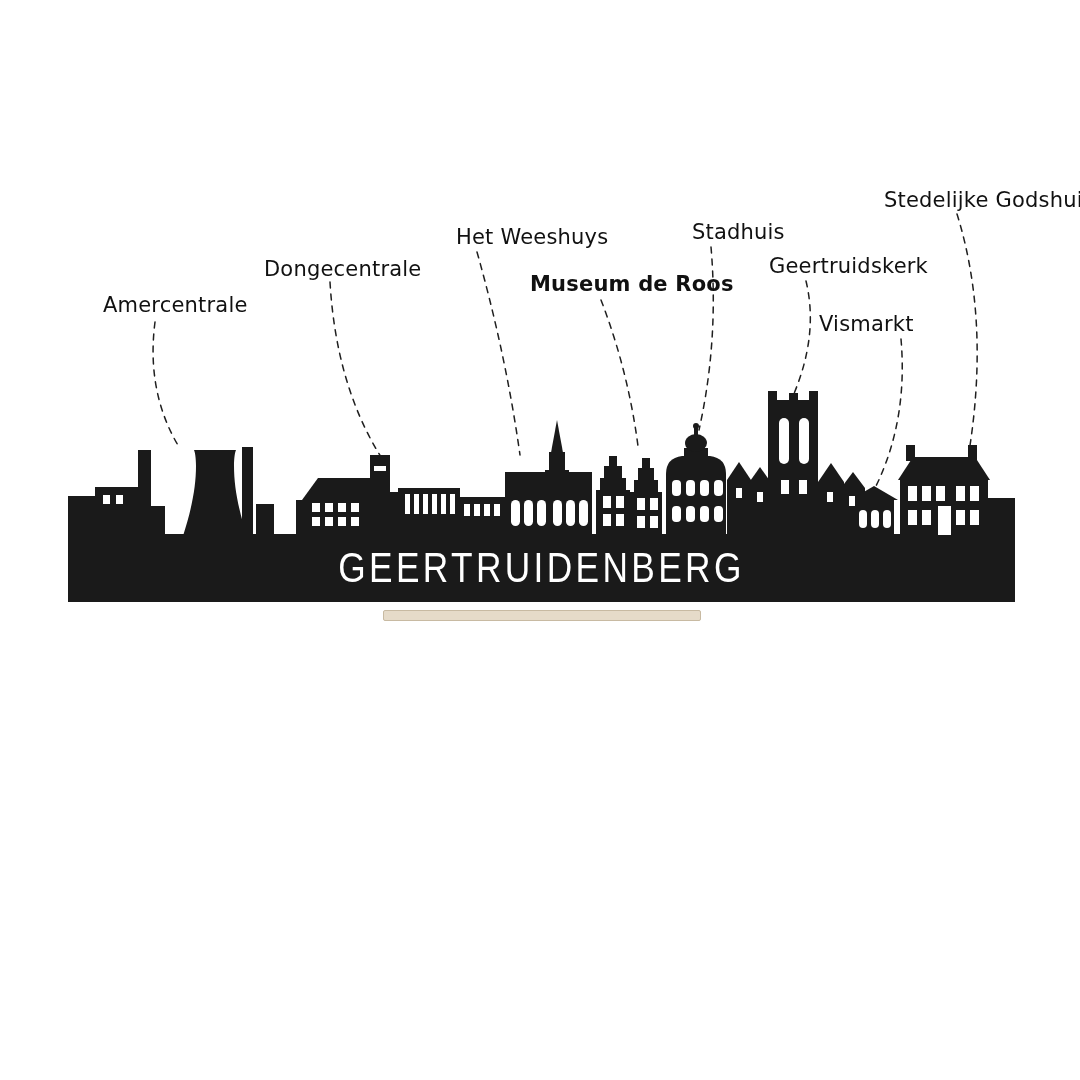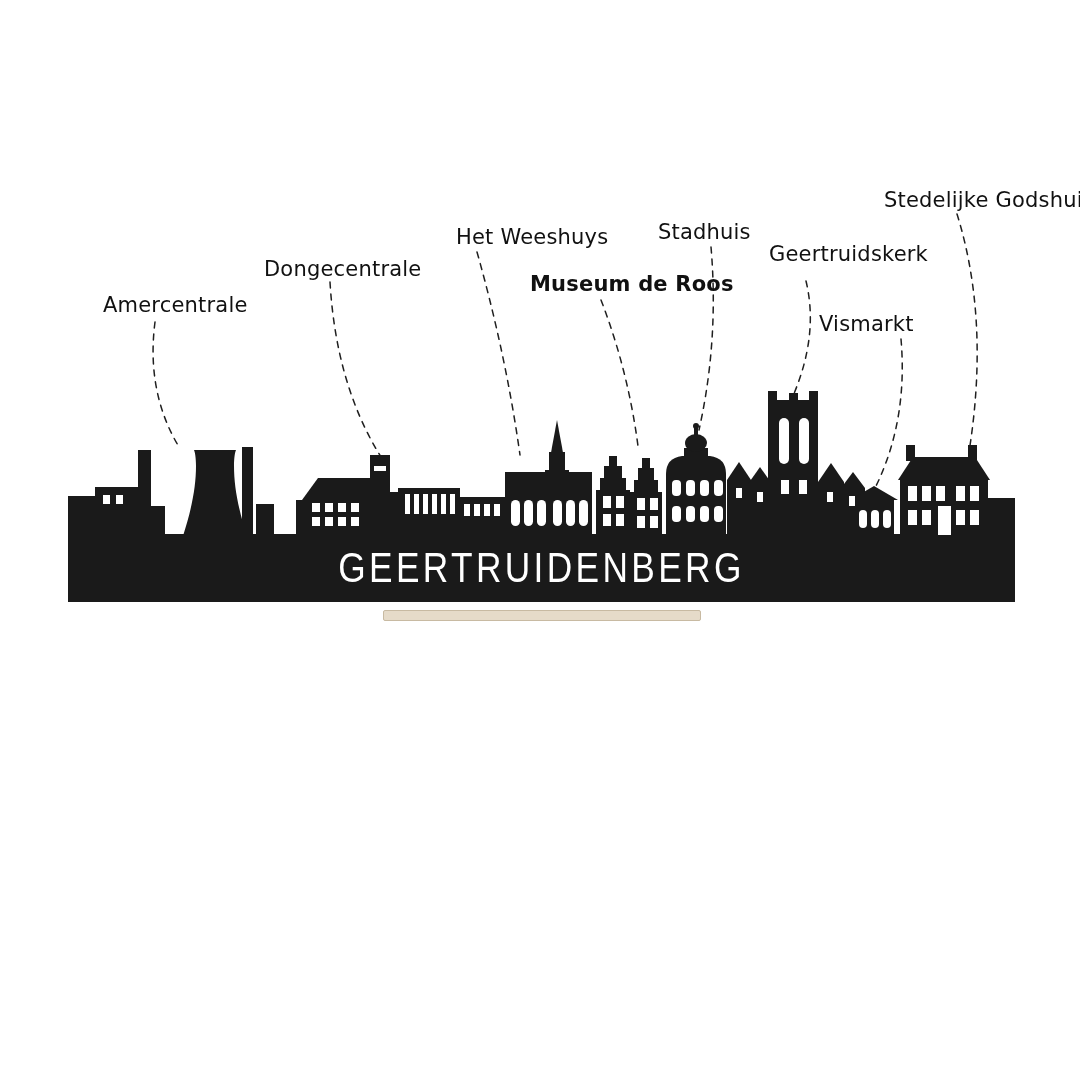--- a/index.html
+++ b/index.html
@@ -190,22 +190,22 @@
       <rect x="938" y="506" width="13" height="29"></rect>
       <rect x="956" y="510" width="9" height="15"></rect>
       <rect x="970" y="510" width="9" height="15"></rect>
     </g>
   </svg>
 
   <div class="landmark-label" style="left:103px;top:293px;">Amercentrale</div>
   <div class="landmark-label" style="left:264px;top:257px;">Dongecentrale</div>
   <div class="landmark-label" style="left:424px;top:225px;margin-left:32px;">Het Weeshuys</div>
   <div class="landmark-label" style="left:530px;top:272px;font-weight:bold;">Museum de Roos</div>
-  <div class="landmark-label" style="left:658px;top:220px;">Stadhuis</div>
-  <div class="landmark-label" style="left:769px;top:242px;">Geertruidskerk</div>
+  <div class="landmark-label" style="left:692px;top:220px;">Stadhuis</div>
+  <div class="landmark-label" style="left:769px;top:254px;">Geertruidskerk</div>
   <div class="landmark-label" style="left:819px;top:312px;">Vismarkt</div>
   <div class="landmark-label" style="left:884px;top:188px;">Stedelijke Godshuizen</div>
 
   <div class="title-cutout">GEERTRUIDENBERG</div>
 
   <div class="stand"></div>
 
 </div>
 
 </body></html>

